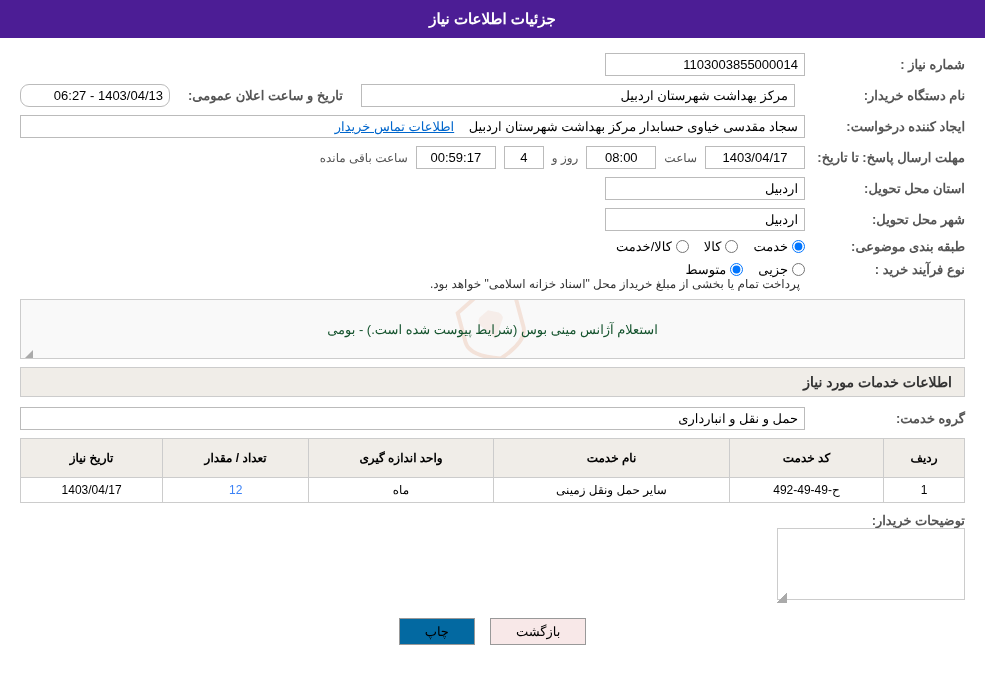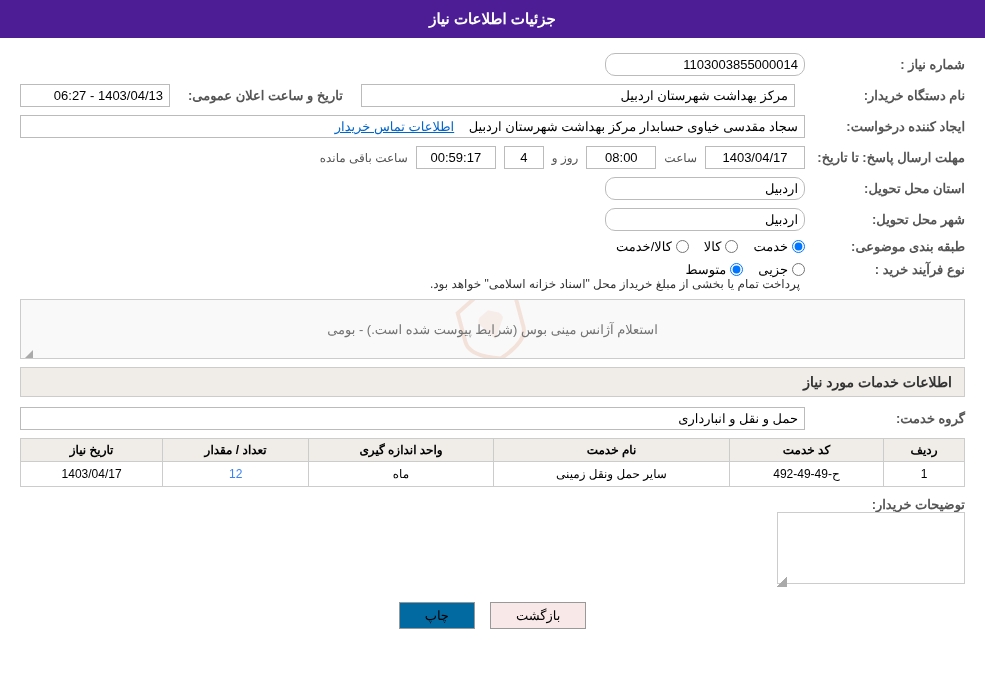--- a/index.html
+++ b/index.html
@@ -42,24 +42,24 @@
     }
     .input-box {
       border: 1px solid #bbb;
       background: #fff;
       padding: 3px 6px;
       min-height: 22px;
       text-align: right;
     }
     .input-fixed {
       width: 200px;
-      border-radius: 10px;
     }
     .input-medium {
       width: 150px;
+      border-radius: 9px;
     }
     .input-small {
       width: 100px;
     }
     .date-time-row {
       display: flex;
       align-items: center;
       gap: 8px;
     }
     .date-time-row .input-box { text-align: center; }
@@ -110,32 +110,32 @@
       position: absolute;
       opacity: 0.15;
       font-size: 40px;
       color: #cc0000;
       font-weight: bold;
       transform: rotate(-15deg);
     }
     .watermark-text-content {
       text-align: center;
       font-size: 13px;
-      color: #737373;
+      color: #14532d;
       direction: rtl;
     }
     .service-table {
       width: 100%;
       border-collapse: collapse;
       margin-bottom: 10px;
     }
     .service-table th {
       background: #f0ede8;
       border: 1px solid #ccc;
-      padding: 4px 8px;
+      padding: 12px 8px;
       text-align: center;
       font-weight: bold;
       font-size: 12px;
       margin-left: 28px;
     }
     .service-table td {
       border: 1px solid #ccc;
       padding: 5px 8px;
       text-align: center;
       font-size: 12px;

